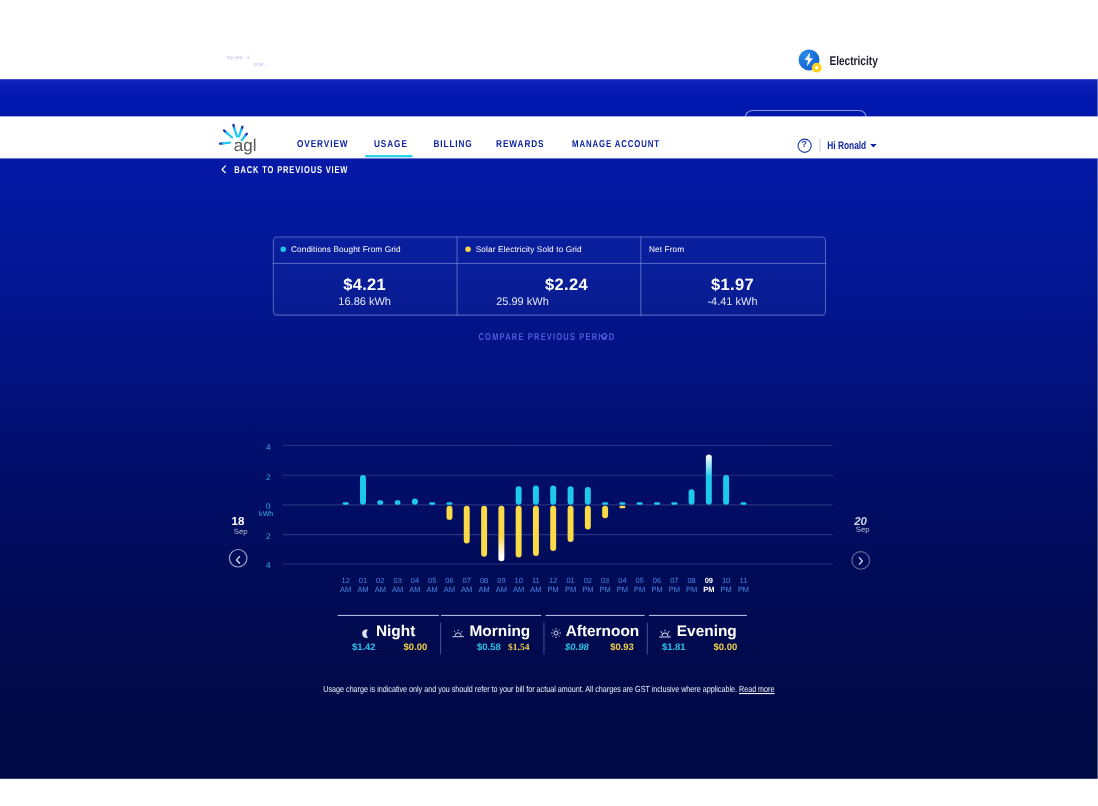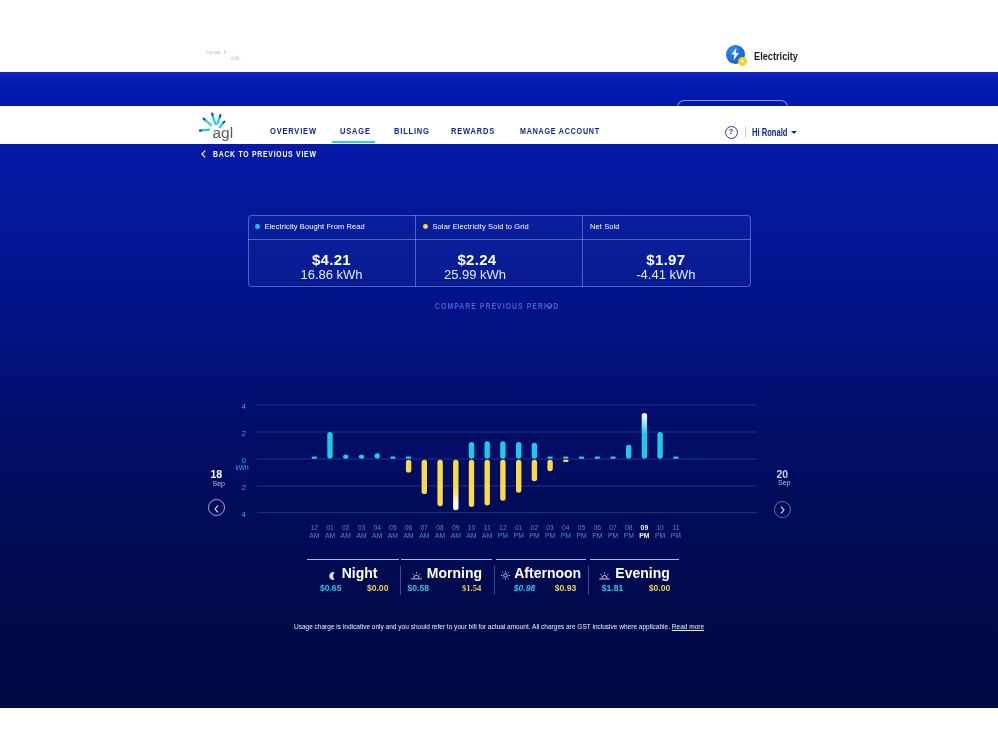--- a/index.html
+++ b/index.html
@@ -38,21 +38,21 @@
     letter-spacing:1px; transform:scaleX(0.76); transform-origin:left top; }
 
   #tbl { left:247.5px; top:214.5px; width:503.2px; height:72px; border:1px solid rgba(150,165,230,0.5);
     border-radius:4px; background:rgba(160,180,255,0.045); }
   .tbl-colsep { top:214.5px; width:1px; height:72px; background:rgba(150,165,230,0.5); }
   #tbl-hsep { left:247.5px; top:238.5px; width:503px; height:1px; background:rgba(150,165,230,0.5); }
   .th { position:absolute; top:222.5px; font-size:7.5px; line-height:7.5px; color:#ffffff; letter-spacing:0.1px; }
   .dot { position:absolute; top:224.3px; width:4.8px; height:4.8px; border-radius:50%; }
   .big { position:absolute; top:251.8px; width:168px; text-align:center; color:#ffffff;
     font-size:15px; line-height:15px; font-weight:bold; letter-spacing:0.3px; }
-  .kwh { position:absolute; top:271.3px; width:168px; text-align:center; color:#e4e9f8; font-size:13px; line-height:8.5px; }
+  .kwh { position:absolute; top:271.3px; width:168px; text-align:center; color:#e4e9f8; font-size:10px; line-height:8.5px; }
 
   #compare { left:435px; top:301.6px; color:#4d5ed8; font-size:9px; line-height:9px;
     font-weight:bold; letter-spacing:1.4px; transform:scaleX(0.76); transform-origin:left top; }
 
   .d18 { color:#ffffff; font-size:10.5px; line-height:10.5px; font-weight:bold; }
   .dsep { color:#b9c0d5; font-size:7px; line-height:7px; }
   .navcirc { position:absolute; width:17px; height:17px; border-radius:50%;
     border:1.2px solid rgba(255,255,255,0.65); color:#e8ecf8; text-align:center;
     font-size:8px; line-height:14.5px; }
 
@@ -118,27 +118,27 @@
   <svg class="abs" style="left:201px; top:150px;" width="5" height="8" viewBox="0 0 5 8">
       <path d="M4.2 0.6 L0.9 4 L4.2 7.4" stroke="#ffffff" stroke-width="1.2" fill="none"></path>
     </svg>
   <div class="abs" id="back">BACK TO PREVIOUS VIEW</div>
 
   <div class="abs" id="tbl"></div>
   <div class="abs tbl-colsep" style="left:415.4px;"></div>
   <div class="abs tbl-colsep" style="left:581.9px;"></div>
   <div class="abs" id="tbl-hsep"></div>
   <div class="dot" style="left:255.4px; background:#23c4ea;"></div>
-  <div class="th" style="left:264.5px;">Electricity Bought From Read</div>
+  <div class="th" style="left:264.5px;">Conditions Bought From Grid</div>
   <div class="dot" style="left:423.4px; background:#f6d44b;"></div>
   <div class="th" style="left:432.5px;">Solar Electricity Sold to Grid</div>
-  <div class="th" style="left:590px;">Net Sold</div>
+  <div class="th" style="left:590px;">Net From</div>
   <div class="big" style="left:247.5px;">$4.21</div>
   <div class="kwh" style="left:247.5px;">16.86 kWh</div>
-  <div class="big" style="left:393px;text-align:center;">$2.24</div>
+  <div class="big" style="left:431px;text-align:center;">$2.24</div>
   <div class="kwh" style="left:391px;">25.99 kWh</div>
   <div class="big" style="left:581.9px;">$1.97</div>
   <div class="kwh" style="left:581.9px;">-4.41 kWh</div>
 
   <div class="abs" id="compare">COMPARE PREVIOUS PERIOD</div>
   <svg class="abs" style="left:545px; top:303.8px;" width="8" height="5" viewBox="0 0 8 5">
       <path d="M0.8 0.8 L4 4 L7.2 0.8" stroke="#4d5ed8" stroke-width="1.3" fill="none"></path>
     </svg>
 
   <svg class="abs" style="left:0; top:0;" width="998" height="733" viewBox="0 0 998 733">
@@ -250,21 +250,21 @@
       <text x="644.4" y="537.8" fill="#ffffff" font-weight="bold">PM</text>
       <text x="660.1" y="529.8" fill="#4a86e0">10</text>
       <text x="660.1" y="537.8" fill="#4a86e0">PM</text>
       <text x="675.9" y="529.8" fill="#4a86e0">11</text>
       <text x="675.9" y="537.8" fill="#4a86e0">PM</text>
     </g>
   </svg>
 
   <div class="abs d18" style="left:210.5px; top:468.5px;">18</div>
   <div class="abs dsep" style="left:212.5px; top:479.5px;">Sep</div>
-  <div class="abs d18" style="left:776.5px; top:468.5px; color:#ced3e6;">20</div>
+  <div class="abs d18" style="left:776.5px; top:468.5px; color:#ced3e6;font-style:italic;">20</div>
   <div class="abs dsep" style="left:778px; top:479px;">Sep</div>
   <div class="navcirc" style="left:208px; top:499px;"><svg width="5" height="8" viewBox="0 0 5 8" style="margin-top:4.5px;">
         <path d="M4 0.7 L1 4 L4 7.3" stroke="#eef1fa" stroke-width="1.1" fill="none"></path>
       </svg></div>
   <div class="navcirc" style="left:774px; top:500.5px; border-color:rgba(255,255,255,0.4);"><svg width="5" height="8" viewBox="0 0 5 8" style="margin-top:4.5px;">
         <path d="M1 0.7 L4 4 L1 7.3" stroke="#dfe4f2" stroke-width="1.1" fill="none"></path>
       </svg></div>
 
   <div class="sumline" style="left:307.2px; width:91.9px;"></div>
   <div class="sumline" style="left:401.1px; width:90.5px;"></div>
@@ -300,23 +300,23 @@
       </svg> Afternoon</div>
   <div class="sumhead" style="left:587.6px;"><svg width="11" height="8" viewBox="0 0 11 8">
         <g stroke="#dde3f5" stroke-width="0.95" fill="none">
           <path d="M2.8 6.2 A2.7 2.7 0 0 1 8.2 6.2"></path>
           <line x1="0.3" y1="7" x2="10.7" y2="7"></line>
           <line x1="5.5" y1="0.4" x2="5.5" y2="1.8"></line>
           <line x1="1.6" y1="2" x2="2.7" y2="3.1"></line>
           <line x1="9.4" y1="2" x2="8.3" y2="3.1"></line>
         </g>
       </svg> Evening</div>
-  <div class="sumval vc" style="left:307.2px;">$0.65</div>
+  <div class="sumval vc" style="left:307.2px;">$1.42</div>
   <div class="sumval vy" style="left:354.2px;">$0.00</div>
-  <div class="sumval vc" style="left:382px;text-align:right;">$0.58</div>
+  <div class="sumval vc" style="left:421px;">$0.58</div>
   <div class="sumval vy" style="left:448.1px;font-family:Liberation Serif, serif;">$1.54</div>
   <div class="sumval vc" style="left:501px;font-style:italic;">$0.98</div>
   <div class="sumval vy" style="left:542px;">$0.93</div>
   <div class="sumval vc" style="left:589px;">$1.81</div>
   <div class="sumval vy" style="left:636px;">$0.00</div>
 
   <div class="abs" id="disc">Usage charge is indicative only and you should refer to your bill for actual amount. All charges are GST inclusive where applicable. <u>Read more</u></div>
 
 </div>
 

